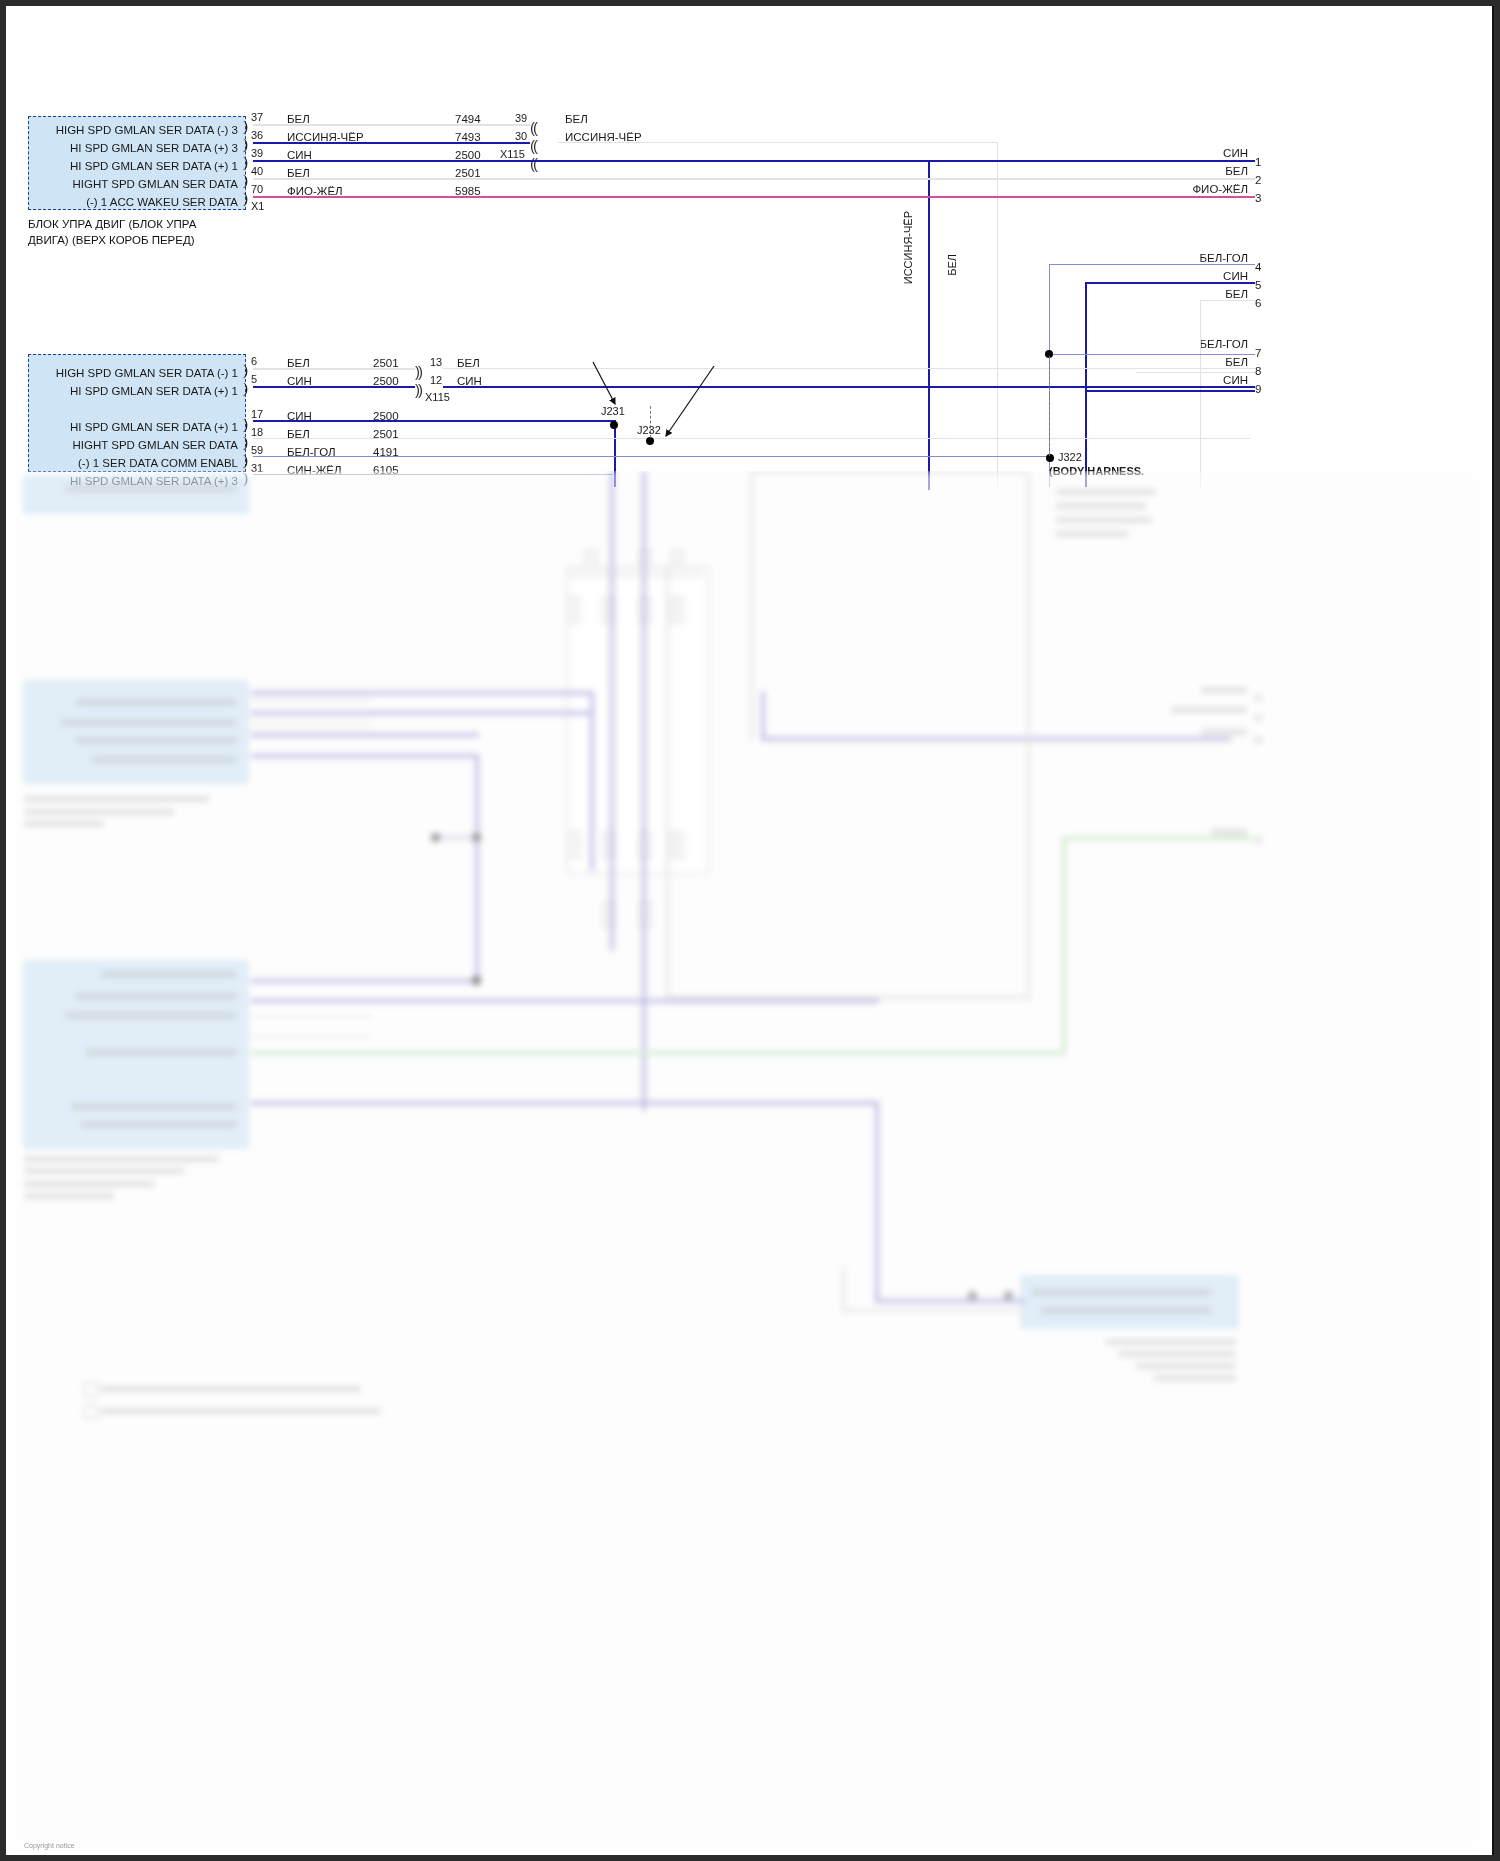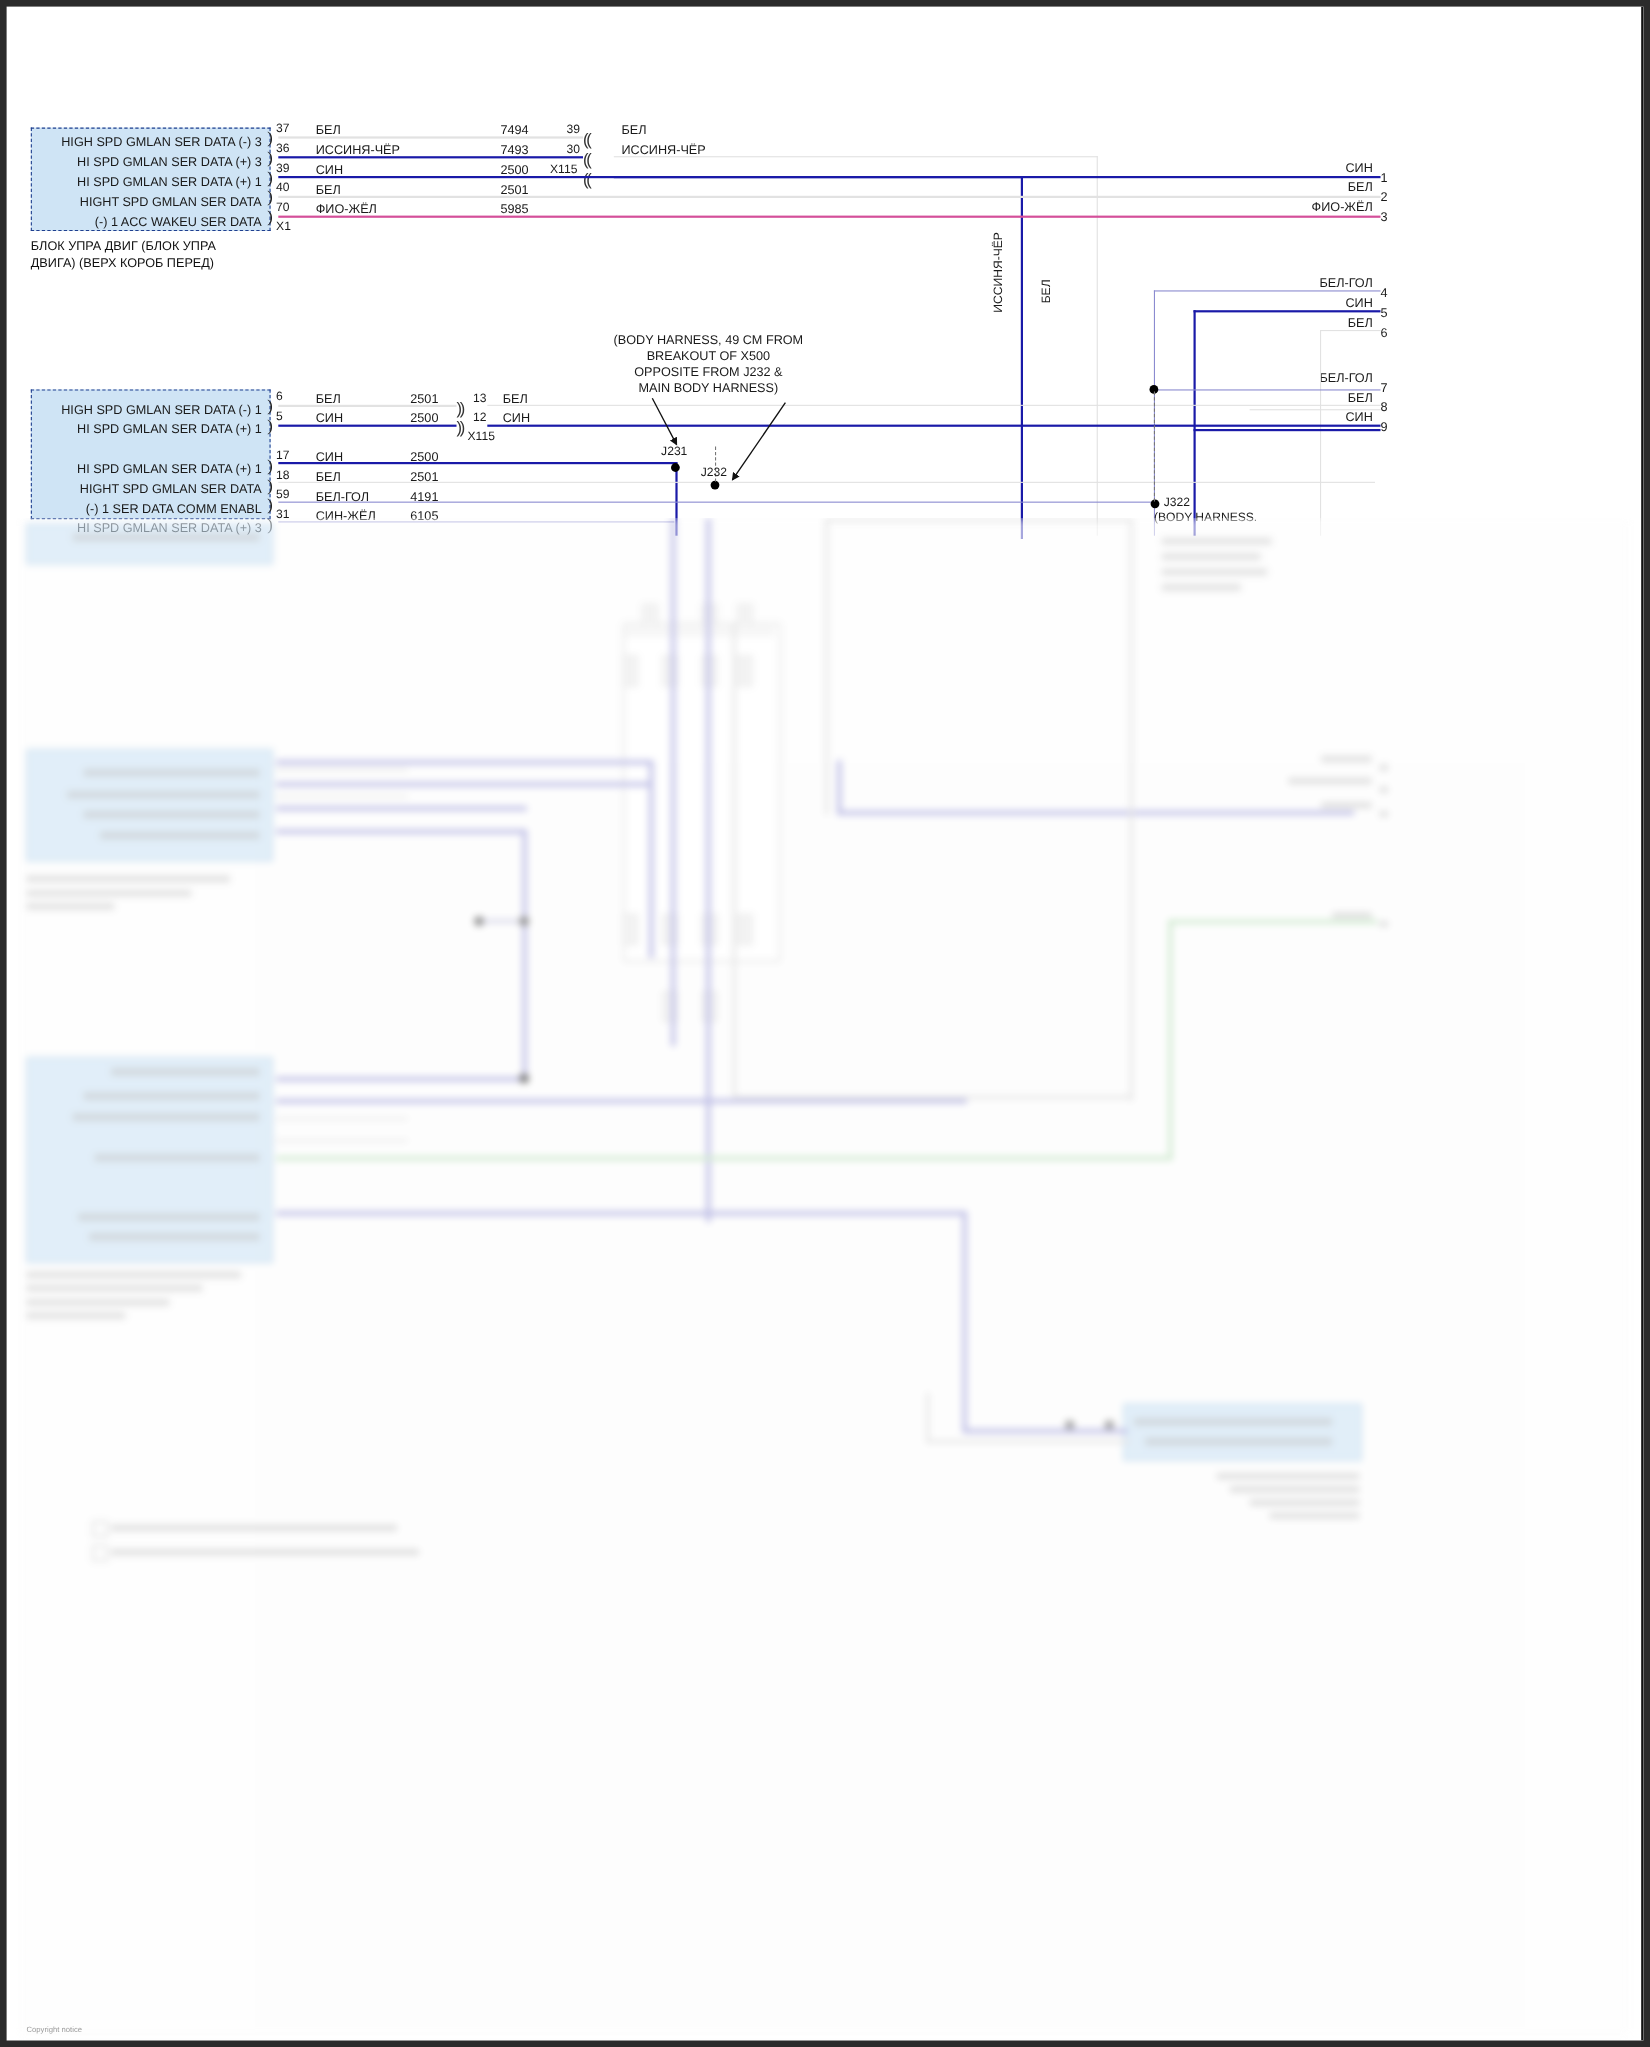--- a/index.html
+++ b/index.html
@@ -235,28 +235,22 @@
   <div class="dot" style="left:604px;top:415px;"></div>
   <div class="dot" style="left:640px;top:431px;"></div>
   <div class="dot" style="left:1040px;top:448px;"></div>
 
   <div class="dashline" style="left:644px;top:400px;height:32px;"></div>
   <div class="dashline" style="left:1043px;top:350px;height:100px;"></div>
 
   <div class="txt sm" style="left:595px;top:399px;">J231</div>
   <div class="txt sm" style="left:631px;top:418px;">J232</div>
   <div class="txt sm" style="left:1052px;top:445px;">J322</div>
-  <div class="txt sm" style="left:1043px;top:459px;">(BODY HARNESS.</div>
-
-  <div class="txt ctr" style="left:468px;top:297px;width:340px;">
-    <div>(BODY HARNESS, 49 CM FROM</div>
-    <div>BREAKOUT OF X500</div>
-    <div>OPPOSITE FROM J232 &amp;</div>
-    <div>MAIN BODY HARNESS)</div>
-  </div>
+  <div class="txt sm" style="left:1043px;top:459px;font-weight:bold;">(BODY HARNESS.</div>
+
 
 
   <svg class="leader" style="left:0;top:0;width:1488px;height:500px;">
     <defs>
       <marker id="arrowhead" markerWidth="7" markerHeight="7" refX="5" refY="3" orient="auto">
         <polygon points="0 0, 6 3, 0 6" fill="#111"></polygon>
       </marker>
     </defs>
     <line x1="587" y1="356" x2="609" y2="398" stroke="#111" stroke-width="1.2" marker-end="url(#arrowhead)"></line>
     <line x1="708" y1="360" x2="660" y2="430" stroke="#111" stroke-width="1.2" marker-end="url(#arrowhead)"></line>

